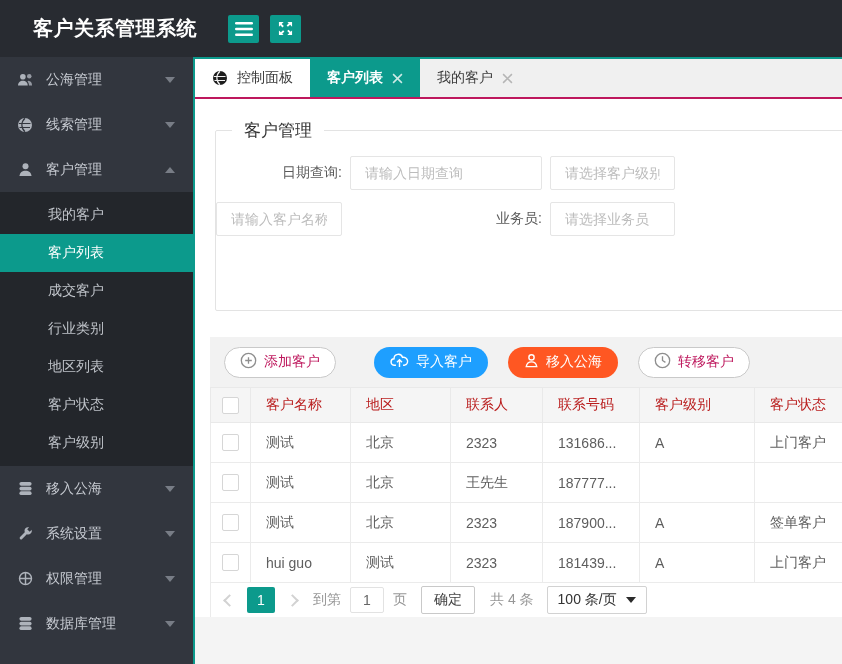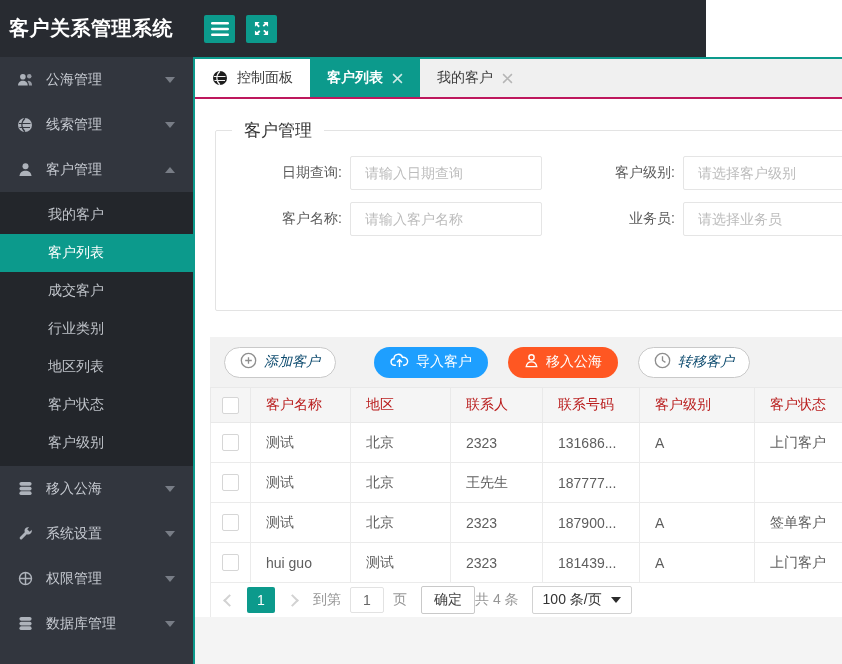--- a/index.html
+++ b/index.html
@@ -1,22 +1,22 @@
 <!DOCTYPE html>
 <html><head>
 <meta charset="utf-8">
 <style>
   * { margin:0; padding:0; box-sizing:border-box; }
   html,body { width:842px; height:664px; overflow:hidden; background:#fff;
     font-family:"Liberation Sans", sans-serif; }
   .app { position:relative; width:842px; height:664px; }
 
   
-  .topbar { position:absolute; left:0; top:0; width:706px; height:57px;
-    background:#282b31; display:flex; align-items:center; }
+  .topbar { position:absolute; left:0; top:0; width:842px; height:57px;
+    background:#282b31; display:flex; align-items:center;padding-left:24px; }
   .brand { width:193px; padding-left:9px; color:#fff; font-size:20px; font-weight:bold; letter-spacing:.5px; }
   .topbtn { width:31px; height:28px; margin-left:11px; border:none; border-radius:2px;
     background:#0c9a8c; display:flex; align-items:center; justify-content:center; cursor:pointer; }
   .topbtn svg { display:block; }
 
   
   .sidebar { position:absolute; left:0; top:57px; width:193px; height:607px; background:#32363e; }
   .mi { display:flex; align-items:center; height:45px; padding:0 16px; color:#c6cad1; font-size:14px; cursor:pointer; }
   .mi .ic { width:18px; height:18px; margin-right:12px; color:#aeb3bb; display:flex; align-items:center; justify-content:center; }
   .mi .lbl { flex:1; }
@@ -51,21 +51,21 @@
   .qinput { height:34px; border:1px solid #e5e5e5; border-radius:2px; padding:0 14px;
     font-size:14px; color:#444; font-family:"Liberation Sans", sans-serif; outline:none; }
   .qinput::placeholder { color:#bcbcbc; }
 
   
   .table-wrap { position:absolute; left:15px; top:238px; width:700px; }
   .toolbar { height:50px; background:#f2f2f2; display:flex; align-items:center; padding:0 14px; }
   .tb-btn { height:31px; border-radius:16px; padding:0 15px; font-size:14px; display:flex;
     align-items:center; gap:7px; cursor:pointer; border:1px solid transparent;
     font-family:"Liberation Sans", sans-serif; }
-  .tb-btn.v-plain { background:#fff; border-color:#c9c9c9; color:#0c4a6e;font-style:italic; }
+  .tb-btn.v-plain { background:#fff; border-color:#c9c9c9; color:#be185d; }
   .tb-btn.v-blue { background:#1E9FFF; color:#fff; }
   .tb-btn.v-orange { background:#FF5722; color:#fff; }
   .tb-btn + .tb-btn { margin-left:20px; }
   .tb-btn:nth-of-type(2) { margin-left:38px; }
 
   table { width:100%; border-collapse:collapse; table-layout:fixed; font-size:14px; background:#fff; }
   th { background:#f5f5f5; font-weight:normal; height:35px; text-align:left; padding-left:15px;
     border:1px solid #e9e9e9; color:#b91c1c; }
   td { height:40px; padding-left:15px; border:1px solid #ebebeb; color:#5e5e5e; }
   th.cb, td.cb { padding:0; text-align:center; }
@@ -79,21 +79,21 @@
     cursor:pointer; flex:none; }
   .pg-prev { transform:rotate(45deg); }
   .pg-next { transform:rotate(225deg); }
   .pg-cur { width:28px; height:26px; background:#0c9a8c; color:#fff; border-radius:2px;
     display:flex; align-items:center; justify-content:center; margin:0 13px; cursor:default; }
   .pg-goto { margin-left:16px; }
   .pg-input { width:34px; height:26px; border:1px solid #e2e2e2; border-radius:2px; text-align:center;
     color:#666; font-size:14px; margin:0 9px; outline:none; font-family:"Liberation Sans", sans-serif; }
   .pg-ok { height:28px; padding:0 12px; background:#fff; border:1px solid #c9c9c9; border-radius:2px;
     color:#444; font-size:14px; margin-left:14px; cursor:pointer; font-family:"Liberation Sans", sans-serif; }
-  .pg-total { }
+  .pg-total { margin-left:15px; }
   .pg-size { height:28px; margin-left:13px; border:1px solid #d2d2d2; border-radius:2px; background:#fff;
     padding:4px 10px; display:flex; align-items:center; gap:9px; color:#333; cursor:pointer; }
   .caret { width:0; height:0; border-left:5px solid transparent; border-right:5px solid transparent;
     border-top:6px solid #2b2b2b; }
 
   .bottom-strip { position:absolute; left:0; right:0; top:518px; height:47px; background:#f4f4f4; }
 </style>
 </head>
 <body>
 
@@ -274,21 +274,20 @@
 
     <div class="content">
 
       <fieldset class="query">
         <legend>客户管理</legend>
         <div class="qform">
 
             <label class="qlabel">日期查询:</label>
             <input class="qinput" type="text" placeholder="请输入日期查询" style="">
 
-            <label class="qlabel">客户级别:</label>
             <input class="qinput" type="text" placeholder="请选择客户级别" style="">
 
             <label class="qlabel">客户名称:</label>
             <input class="qinput" type="text" placeholder="请输入客户名称" style="">
 
             <label class="qlabel">业务员:</label>
             <input class="qinput" type="text" placeholder="请选择业务员" style="">
 
         </div>
       </fieldset>

